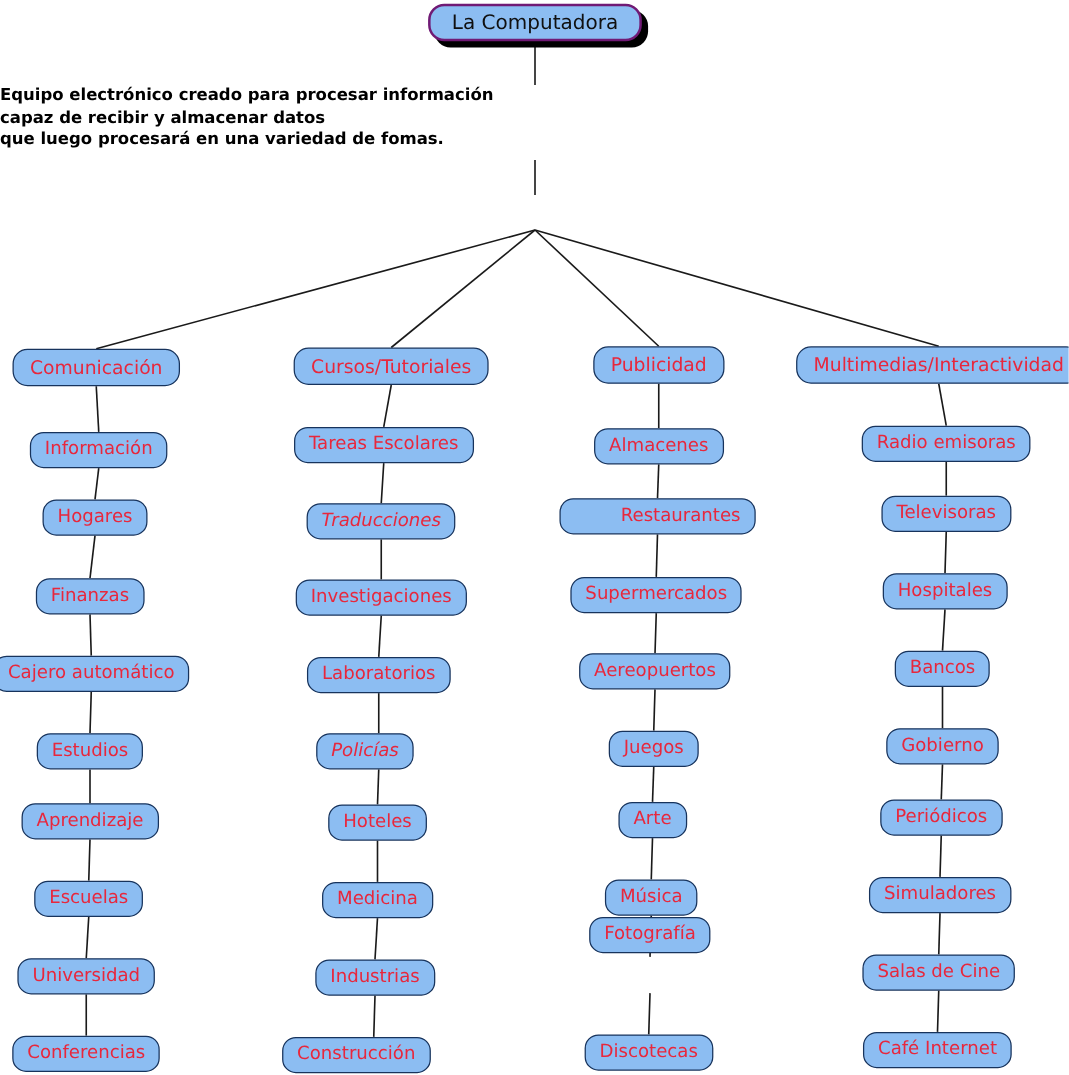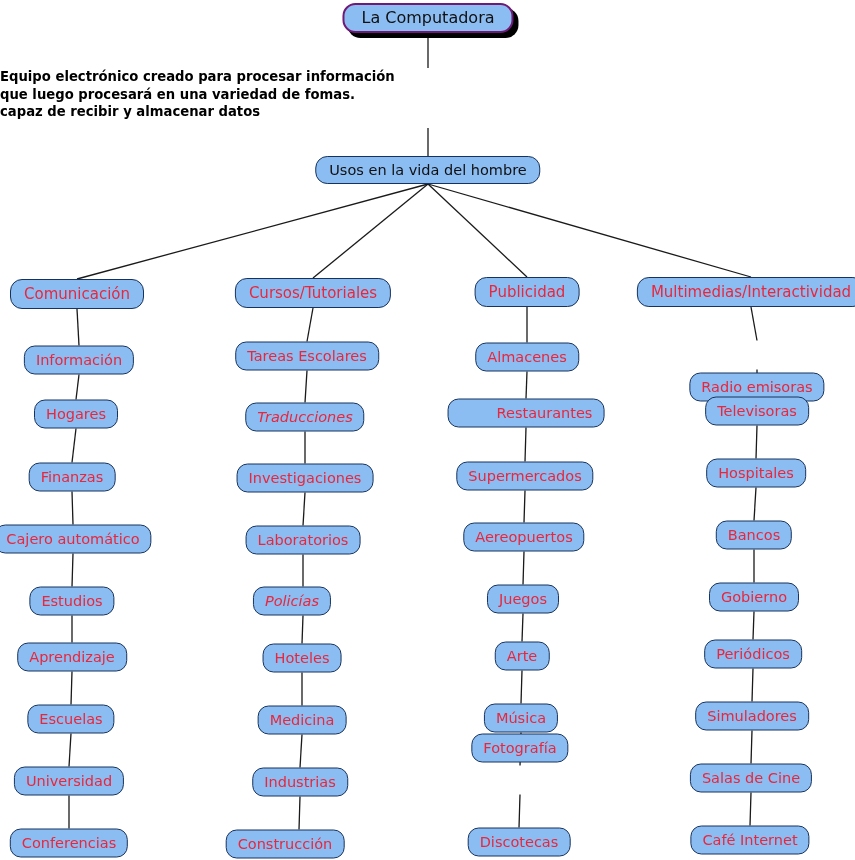--- a/index.html
+++ b/index.html
@@ -132,27 +132,24 @@
       <line x1="752" y1="730.5" x2="751" y2="763.5" stroke="#1a1a1a" stroke-width="1.3"></line>
       <line x1="751" y1="792.5" x2="750" y2="825.5" stroke="#1a1a1a" stroke-width="1.3"></line>
     </svg>
 
   <div class="node title" style="left: 428px; top: 18px;">
     <span>La Computadora</span>
   </div>
 
   <div id="description">
     <div>Equipo electrónico creado para procesar información</div>
+    <div>capaz de recibir y almacenar datos</div>
     <div>que luego procesará en una variedad de fomas.</div>
-    <div>capaz de recibir y almacenar datos</div>
   </div>
 
-  <div class="node hub" style="left: 428px; top: 170px;">
-    <span>Usos en la vida del hombre</span>
-  </div>
 
   <div id="nodes-layer">
       <div class="node category" style="left: 77px; top: 294px;">
         <span>Comunicación</span>
       </div>
       <div class="node item" style="left: 79px; top: 360px;">
         <span>Información</span>
       </div>
       <div class="node item" style="left: 76px; top: 414px;">
         <span>Hogares</span>
@@ -234,21 +231,21 @@
       </div>
       <div class="node item" style="left: 520px; top: 748px;">
         <span>Fotografía</span>
       </div>
       <div class="node item" style="left: 519px; top: 842px;">
         <span>Discotecas</span>
       </div>
       <div class="node category" style="left: 751px; top: 292px;">
         <span>Multimedias/Interactividad</span>
       </div>
-      <div class="node item" style="left: 757px; top: 355px; margin-top: 32px;">
+      <div class="node item" style="left: 757px; top: 355px;">
         <span>Radio emisoras</span>
       </div>
       <div class="node item" style="left: 757px; top: 411px;">
         <span>Televisoras</span>
       </div>
       <div class="node item" style="left: 756px; top: 473px;">
         <span>Hospitales</span>
       </div>
       <div class="node item" style="left: 754px; top: 535px;">
         <span>Bancos</span>

